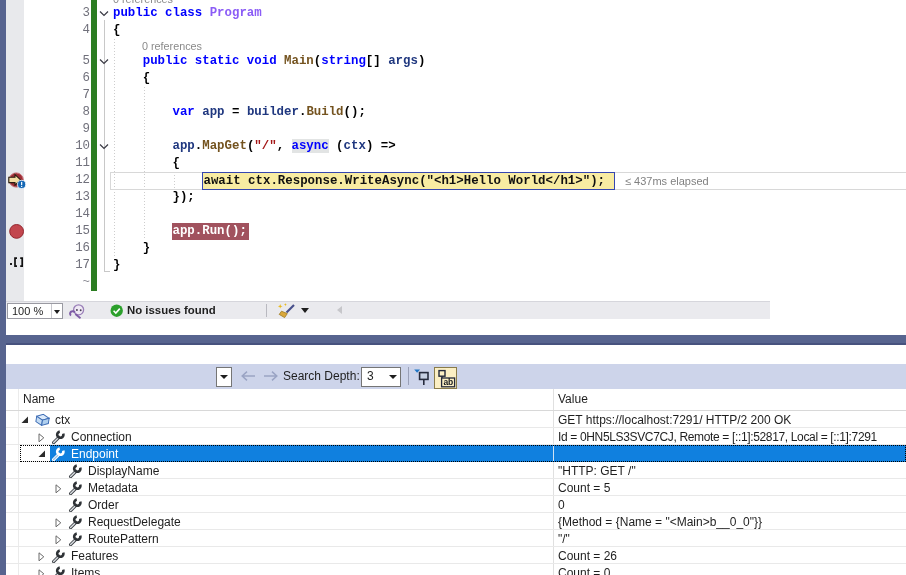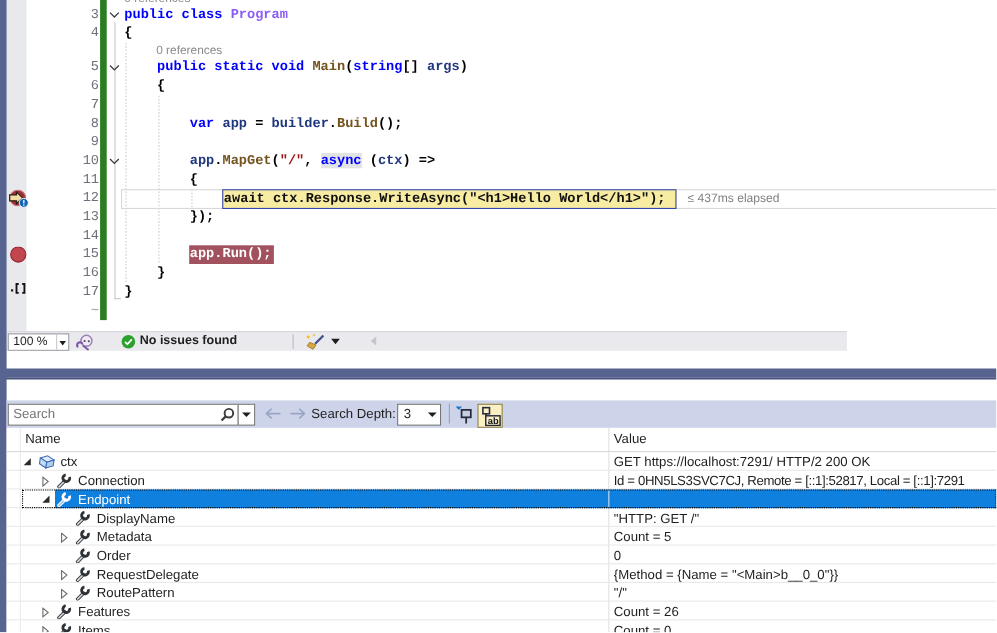--- a/index.html
+++ b/index.html
@@ -146,27 +146,20 @@
   <div class="abs" style="left:6px;top:319px;width:900px;height:16px;background:#fff;"></div>
 
   <div class="abs" style="left:0;top:335px;width:906px;height:8px;background:#57648F;"></div>
   <div class="abs" style="left:0;top:343px;width:906px;height:2px;background:#47527E;"></div>
 
   <div class="abs" style="left:0;top:0;width:6px;height:575px;background:#57648F;"></div>
 
 
   <div class="abs" id="localstoolbar" style="left:6px;top:364px;width:900px;height:25px;background:#CDD4EA;">
 
-    <div class="abs" style="left:1px;top:3px;width:208px;height:18px;background:#fff;border:1px solid #757575;">
-      <div class="abs" style="left:4px;top:1px;font-size:12px;color:#767676;">Search</div>
-      <svg class="abs" style="left:191px;top:1.5px;" width="15" height="15">
-        <circle cx="9.1" cy="5.6" r="3.9" fill="none" stroke="#3C3E40" stroke-width="1.8"></circle>
-        <path d="M6.2 8.5 L2.4 12.3" stroke="#3C3E40" stroke-width="2"></path>
-      </svg>
-    </div>
     <div class="abs" style="left:210px;top:3px;width:14px;height:18px;background:#fff;border:1px solid #757575;">
       <div class="abs" style="left:3px;top:7px;width:0;height:0;border-left:4px solid transparent;border-right:4px solid transparent;border-top:4.5px solid #1E1E1E;"></div>
     </div>
 
     <svg class="abs" style="left:233px;top:5px;" width="18" height="14">
       <path d="M16 7 L3.2 7 M8 2.6 L3.2 7 L8 11.4" stroke="#9AA4C4" stroke-width="1.5" fill="none"></path>
     </svg>
     <svg class="abs" style="left:256px;top:5px;" width="18" height="14">
       <path d="M2 7 L14.8 7 M10 2.6 L14.8 7 L10 11.4" stroke="#9AA4C4" stroke-width="1.5" fill="none"></path>
     </svg>

